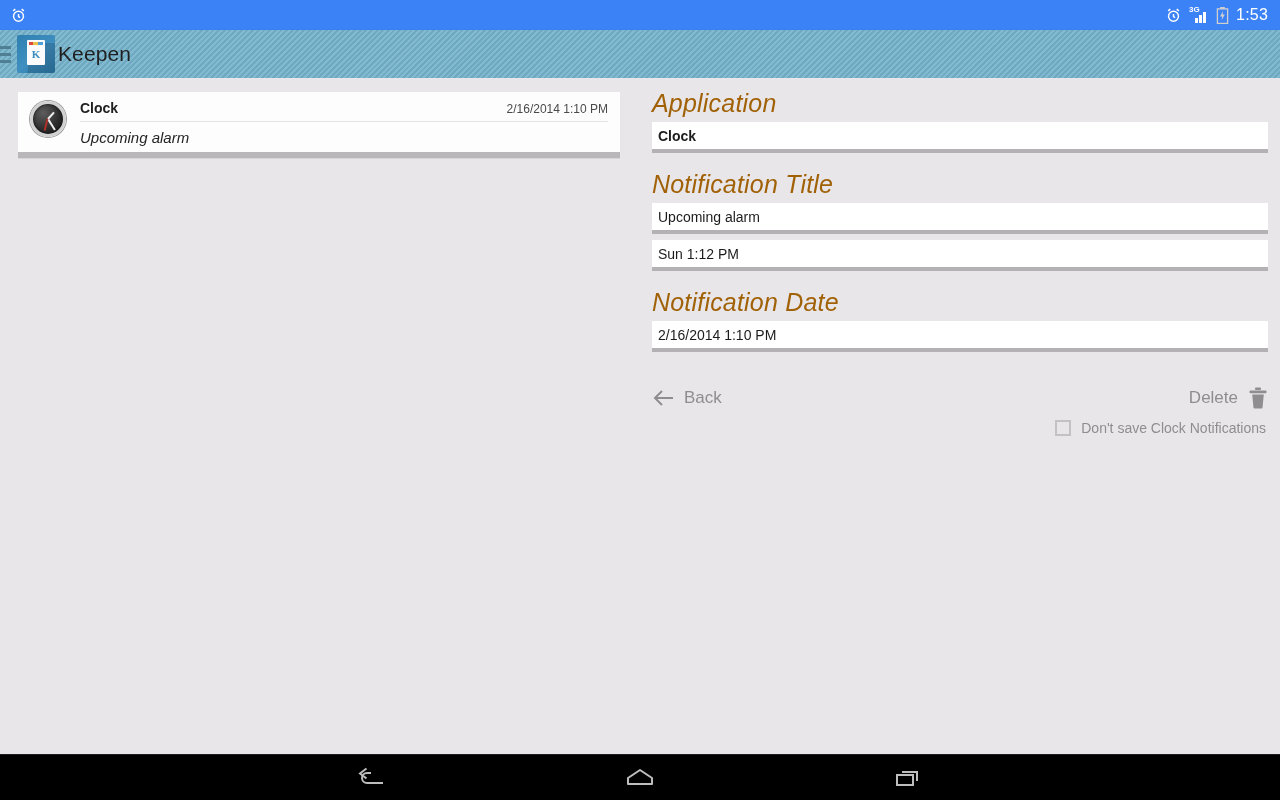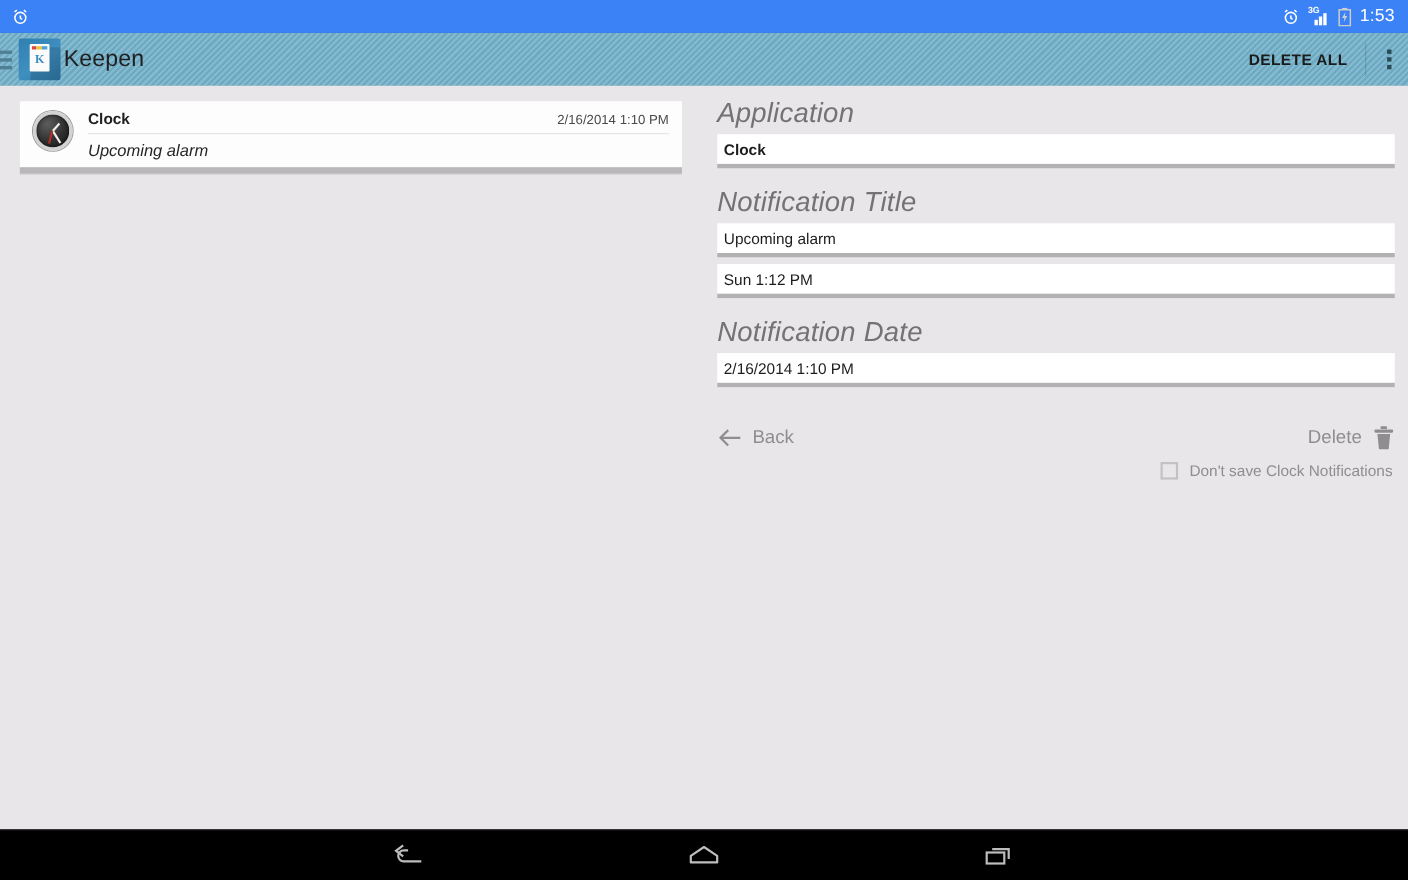--- a/index.html
+++ b/index.html
@@ -103,21 +103,21 @@
   .clock-ico .h-sec  { width: 12px; height: 1.5px; background: #b03028; transform: rotate(104deg) translateY(-.5px); }
   .lc-main { flex: 1; margin-left: 14px; }
   .lc-top { display: flex; align-items: baseline; border-bottom: 1px solid #e3e3e3; padding-bottom: 5px; }
   .lc-app { font-size: 14px; font-weight: bold; color: #202020; }
   .lc-time { margin-left: auto; font-size: 12px; color: #4a4a4a; }
   .lc-text { font-size: 15px; font-style: italic; color: #252525; padding-top: 7px; }
 
   
   .detail-pane { position: absolute; left: 636px; top: 0; width: 644px; height: 676px; padding: 0 12px 0 16px; }
   .field-label {
-    font-size: 25px; font-style: italic; color: #737373; font-weight: normal;
+    font-size: 25px; font-style: italic; color: #a16207; font-weight: normal;
     letter-spacing: .2px; padding-top: 11px; padding-bottom: 4px;
   }
   .field-box {
     background: #ffffff; height: 31px; display: flex; align-items: center;
     padding-left: 6px; border-bottom: 4px solid #b3b1b3;
     margin-bottom: 6px;
   }
   .field-val { font-size: 14px; color: #1c1c1c; }
   .field-val.bold { font-weight: bold; }
 
@@ -194,29 +194,20 @@
         <i></i>
     </div>
     <div class="app-icon">
       <div class="shadow"></div>
       <div class="page">
         <div class="bar"></div>
         <div class="k">K</div>
       </div>
     </div>
     <div class="app-title">Keepen</div>
-    <div class="ab-right">
-      <div class="delete-all">DELETE ALL</div>
-      <div class="ab-divider"></div>
-      <div class="overflow">
-        <i></i>
-          <i></i>
-          <i></i>
-      </div>
-    </div>
   </div>
 
   <div class="content">
 
     <div class="list-pane">
       <div class="list-card">
         <div class="lc-row">
           <div class="clock-ico">
             <span class="hand h-hour"></span>
             <span class="hand h-min"></span>

